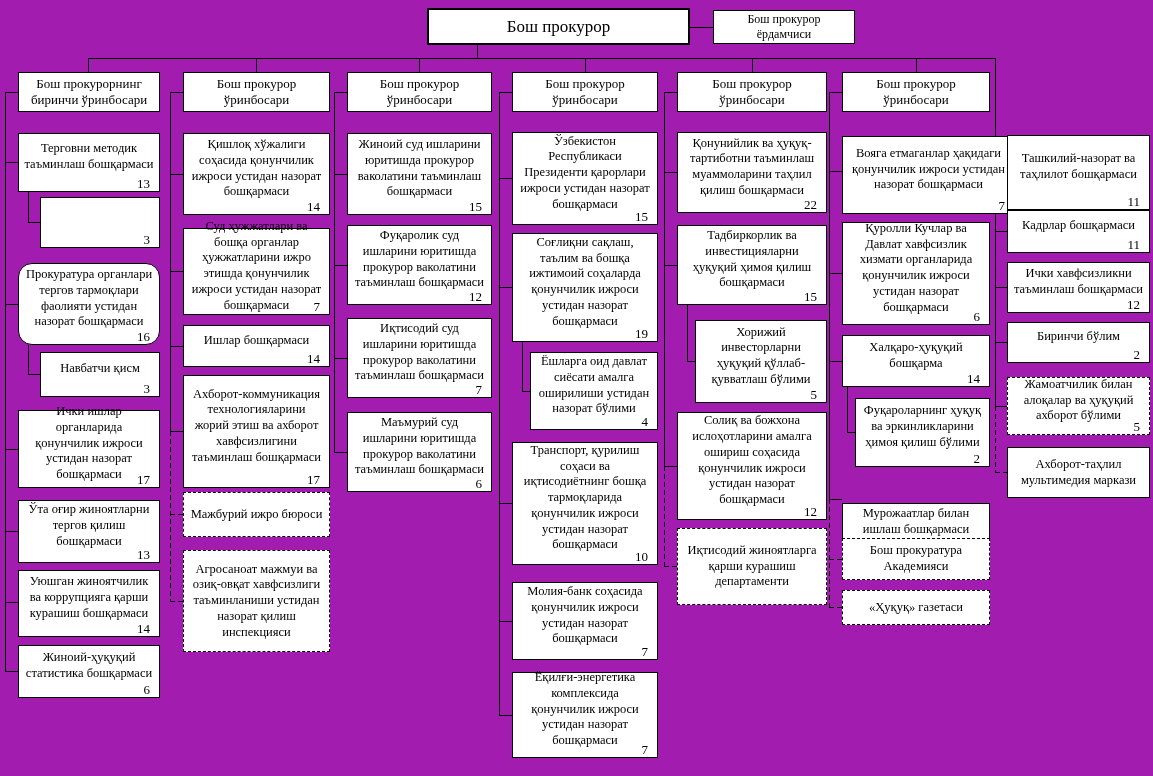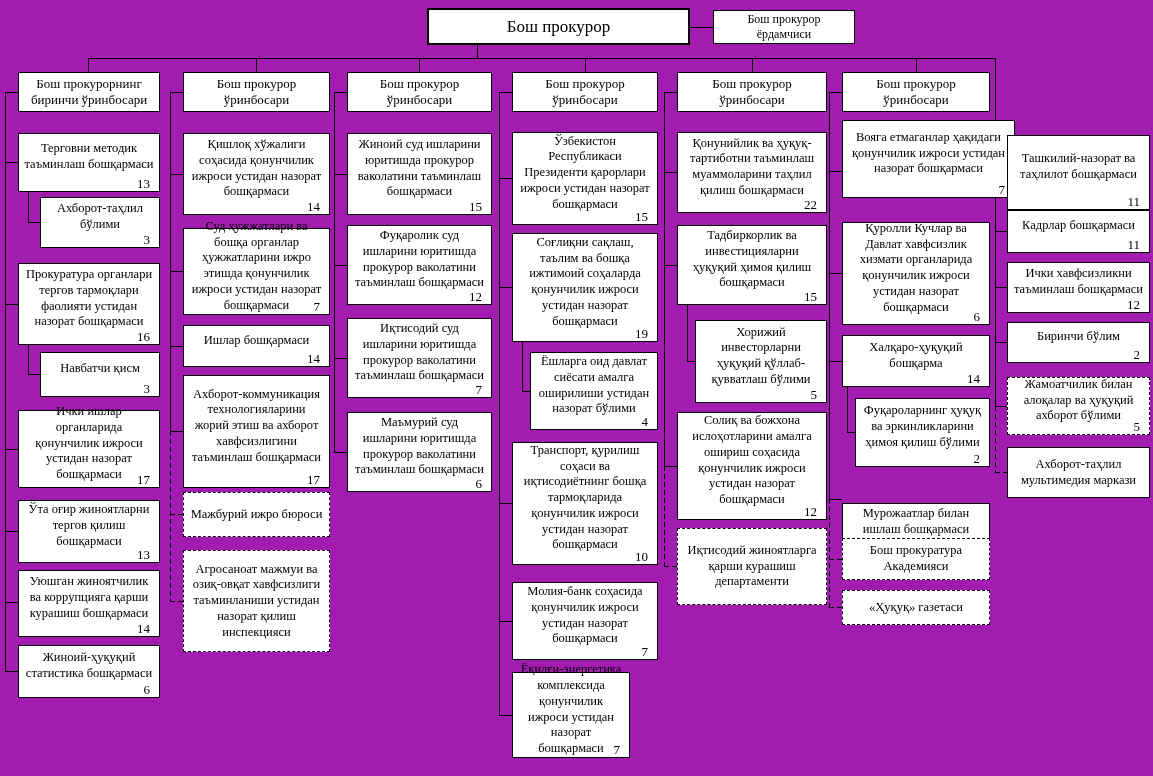--- a/index.html
+++ b/index.html
@@ -58,24 +58,23 @@
   </div>
 
   <div class="box hdr" style="left:18px;top:72px;width:142px;height:40px;">
     <div class="t">Бош прокурорнинг биринчи ўринбосари</div>
   </div>
   <div class="box has-num" style="left:18px;top:133px;width:142px;height:59px;">
     <div class="t">Терговни методик таъминлаш бошқармаси</div>
       <div class="n">13</div>
   </div>
   <div class="box has-num" style="left:40px;top:197px;width:120px;height:51px;">
-    <div class="t">Ахборот-таҳлил бўлими</div>
       <div class="n">3</div>
   </div>
-  <div class="box has-num" style="left:18px;top:263px;width:142px;height:82px;">
+  <div class="box has-num" style="left:18px;top:263px;width:142px;height:82px;border-radius:14px;">
     <div class="t">Прокуратура органлари тергов тармоқлари фаолияти устидан назорат бошқармаси</div>
       <div class="n">16</div>
   </div>
   <div class="box has-num" style="left:40px;top:352px;width:120px;height:45px;">
     <div class="t">Навбатчи қисм</div>
       <div class="n">3</div>
   </div>
   <div class="box has-num" style="left:18px;top:410px;width:142px;height:78px;">
     <div class="t">Ички ишлар органларида қонунчилик ижроси устидан назорат бошқармаси</div>
       <div class="n">17</div>
@@ -155,21 +154,21 @@
       <div class="n">4</div>
   </div>
   <div class="box has-num" style="left:512px;top:442px;width:146px;height:123px;">
     <div class="t">Транспорт, қурилиш соҳаси ва иқтисодиётнинг бошқа тармоқларида қонунчилик ижроси устидан назорат бошқармаси</div>
       <div class="n">10</div>
   </div>
   <div class="box has-num" style="left:512px;top:582px;width:146px;height:78px;">
     <div class="t">Молия-банк соҳасида қонунчилик ижроси устидан назорат бошқармаси</div>
       <div class="n">7</div>
   </div>
-  <div class="box has-num" style="left:512px;top:672px;width:118px;height:86px;">
+  <div class="box has-num" style="left:512px;top:672px;width:146px;height:86px;">
     <div class="t">Ёқилғи-энергетика комплексида қонунчилик ижроси устидан назорат бошқармаси</div>
       <div class="n">7</div>
   </div>
 
   <div class="box hdr" style="left:677px;top:72px;width:150px;height:40px;">
     <div class="t">Бош прокурор ўринбосари</div>
   </div>
   <div class="box has-num" style="left:677px;top:132px;width:150px;height:81px;">
     <div class="t">Қонунийлик ва ҳуқуқ-тартиботни таъминлаш муаммоларини таҳлил қилиш бошқармаси</div>
       <div class="n">22</div>
@@ -186,21 +185,21 @@
     <div class="t">Солиқ ва божхона ислоҳотларини амалга ошириш соҳасида қонунчилик ижроси устидан назорат бошқармаси</div>
       <div class="n">12</div>
   </div>
   <div class="box dashed" style="left:677px;top:528px;width:150px;height:77px;">
     <div class="t">Иқтисодий жиноятларга қарши курашиш департаменти</div>
   </div>
 
   <div class="box hdr" style="left:842px;top:72px;width:148px;height:40px;">
     <div class="t">Бош прокурор ўринбосари</div>
   </div>
-  <div class="box has-num" style="left:842px;top:120px;width:173px;height:78px;">
+  <div class="box has-num" style="left:842px;top:136px;width:173px;height:78px;">
     <div class="t">Вояга етмаганлар ҳақидаги қонунчилик ижроси устидан назорат бошқармаси</div>
       <div class="n">7</div>
   </div>
   <div class="box has-num" style="left:842px;top:222px;width:148px;height:103px;">
     <div class="t">Қуролли Кучлар ва Давлат хавфсизлик хизмати органларида қонунчилик ижроси устидан назорат бошқармаси</div>
       <div class="n">6</div>
   </div>
   <div class="box has-num" style="left:842px;top:335px;width:148px;height:52px;">
     <div class="t">Халқаро-ҳуқуқий бошқарма</div>
       <div class="n">14</div>

